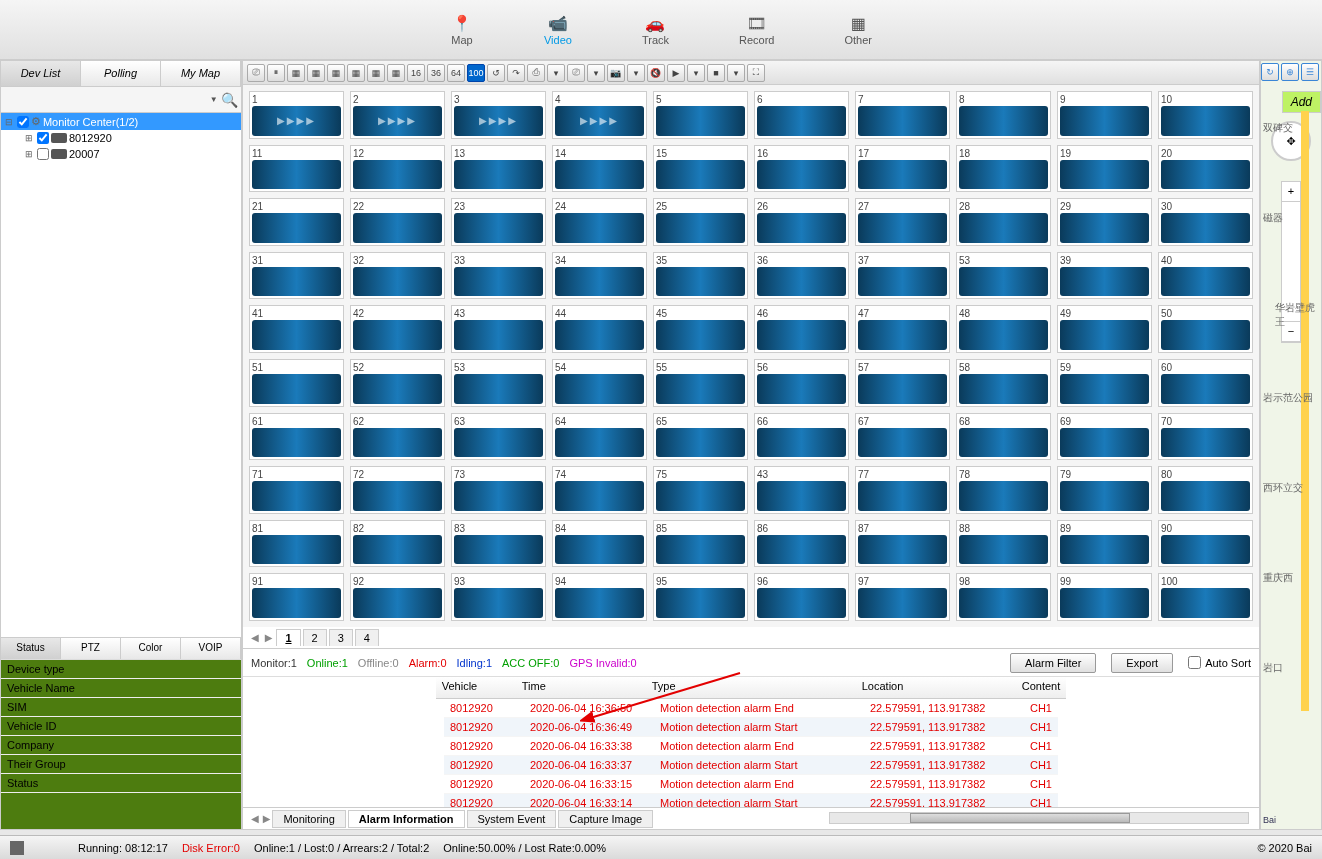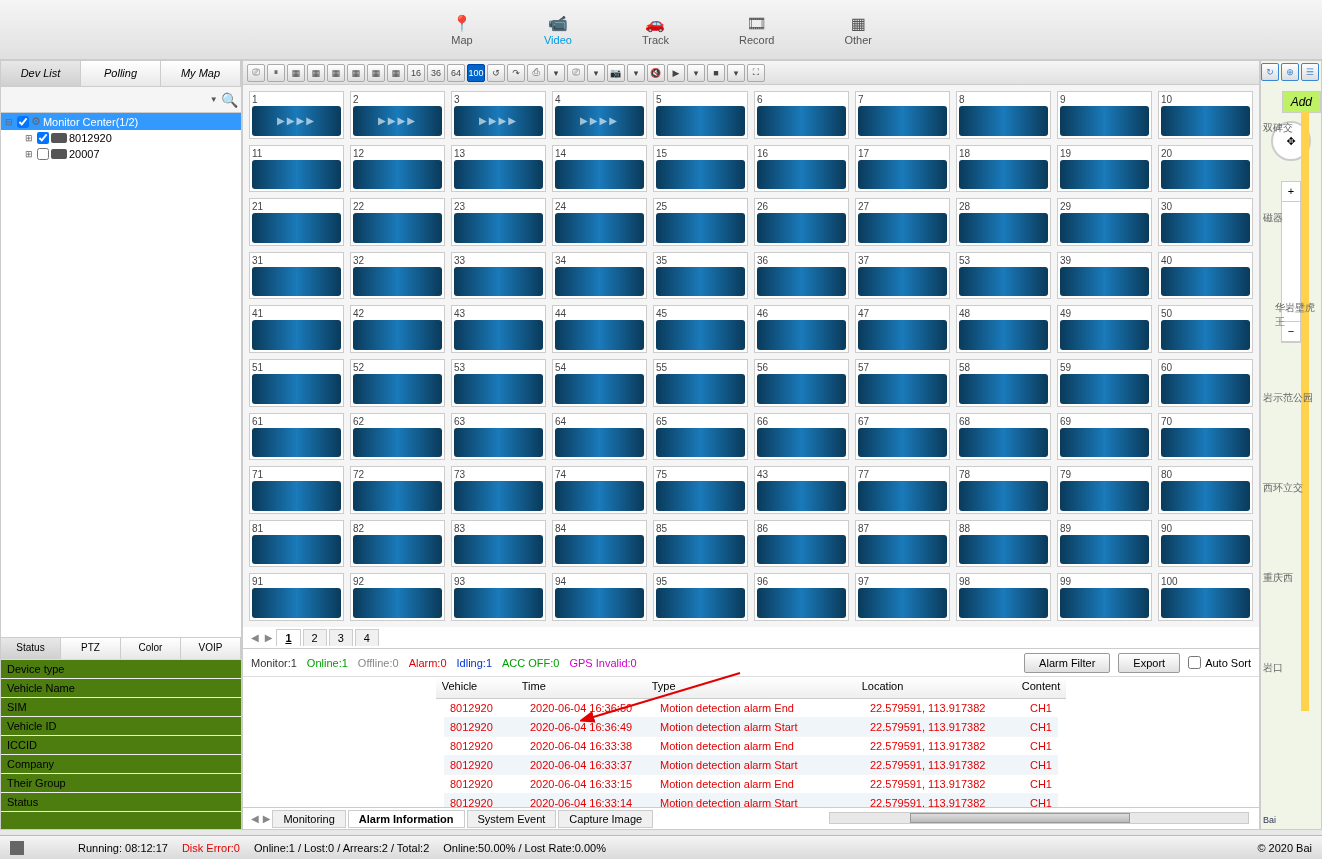--- a/index.html
+++ b/index.html
@@ -37,21 +37,21 @@
 .vid-grid { flex: 1; padding: 6px; display: grid; grid-template-columns: repeat(10, 1fr); grid-auto-rows: 1fr; gap: 6px; overflow-y: auto; background: #f5f5f5; }
 .vid-cell { background: #fff; border: 1px solid #ccc; display: flex; flex-direction: column; padding: 2px; min-height: 42px; }
 .vid-cell .num { font-size: 10px; color: #444; height: 12px; }
 .vid-cell .vid { flex: 1; background: linear-gradient(90deg,#0a3a5a,#1a7aba,#0a3a5a); border-radius: 3px; min-height: 20px; display: flex; align-items: center; justify-content: center; }
 .vid-cell.playing .vid::after { content: '▶▶▶▶'; color: rgba(255,255,255,0.6); font-size: 10px; letter-spacing: 2px; }
 .page-tabs { height: 22px; display: flex; align-items: center; padding: 0 6px; gap: 2px; border-bottom: 1px solid #ccc; }
 .pt-arrow { font-size: 10px; color: #888; cursor: pointer; padding: 0 2px; }
 .page-tab { padding: 2px 8px; border: 1px solid #ccc; border-bottom: none; background: #f0f0f0; font-size: 11px; cursor: pointer; }
 .page-tab.active { background: #fff; font-weight: bold; text-decoration: underline; }
 .alarm-panel { height: 180px; display: flex; flex-direction: column; }
-.alarm-header { height: 28px; display: flex; align-items: center; padding: 0 8px; gap: 8px; border-bottom: 1px solid #ddd; }
+.alarm-header { height: 28px; display: flex; align-items: center; padding: 0 8px; gap: 15px; border-bottom: 1px solid #ddd; }
 .alarm-header .stats { display: flex; gap: 10px; font-size: 11px; flex: 1; }
 .btn { padding: 3px 14px; background: linear-gradient(#fff,#e0e0e0); border: 1px solid #999; border-radius: 2px; font-size: 11px; cursor: pointer; }
 .alarm-table { flex: 1; overflow: hidden; display: flex; flex-direction: column; align-items: center; }
 .alarm-thead { display: flex; background: linear-gradient(#fff,#eee); border-bottom: 1px solid #ccc; height: 22px; }
 .alarm-thead > div, .alarm-row > div { padding: 3px 6px; font-size: 11px; overflow: hidden; white-space: nowrap; text-overflow: ellipsis; }
 .c-veh { width: 80px; }
 .c-time { width: 130px; }
 .c-type { width: 210px; }
 .c-loc { width: 160px; }
 .c-cont { flex: 1; }
@@ -148,21 +148,20 @@
         <div class="status-tab active">Status</div>
         <div class="status-tab">PTZ</div>
         <div class="status-tab">Color</div>
         <div class="status-tab">VOIP</div>
       </div>
     <div class="status-list" id="statuslist">
         <div class="status-row">Device type</div>
         <div class="status-row">Vehicle Name</div>
         <div class="status-row">SIM</div>
         <div class="status-row">Vehicle ID</div>
-        <div class="status-row">ICCID</div>
         <div class="status-row">Company</div>
         <div class="status-row">Their Group</div>
         <div class="status-row">Status</div>
       </div>
   </div>
 
   <div class="center">
     <div class="toolbar" id="toolbar">
         <div class="tb-btn">⎚</div>
         <div class="tb-btn">⏸</div>

